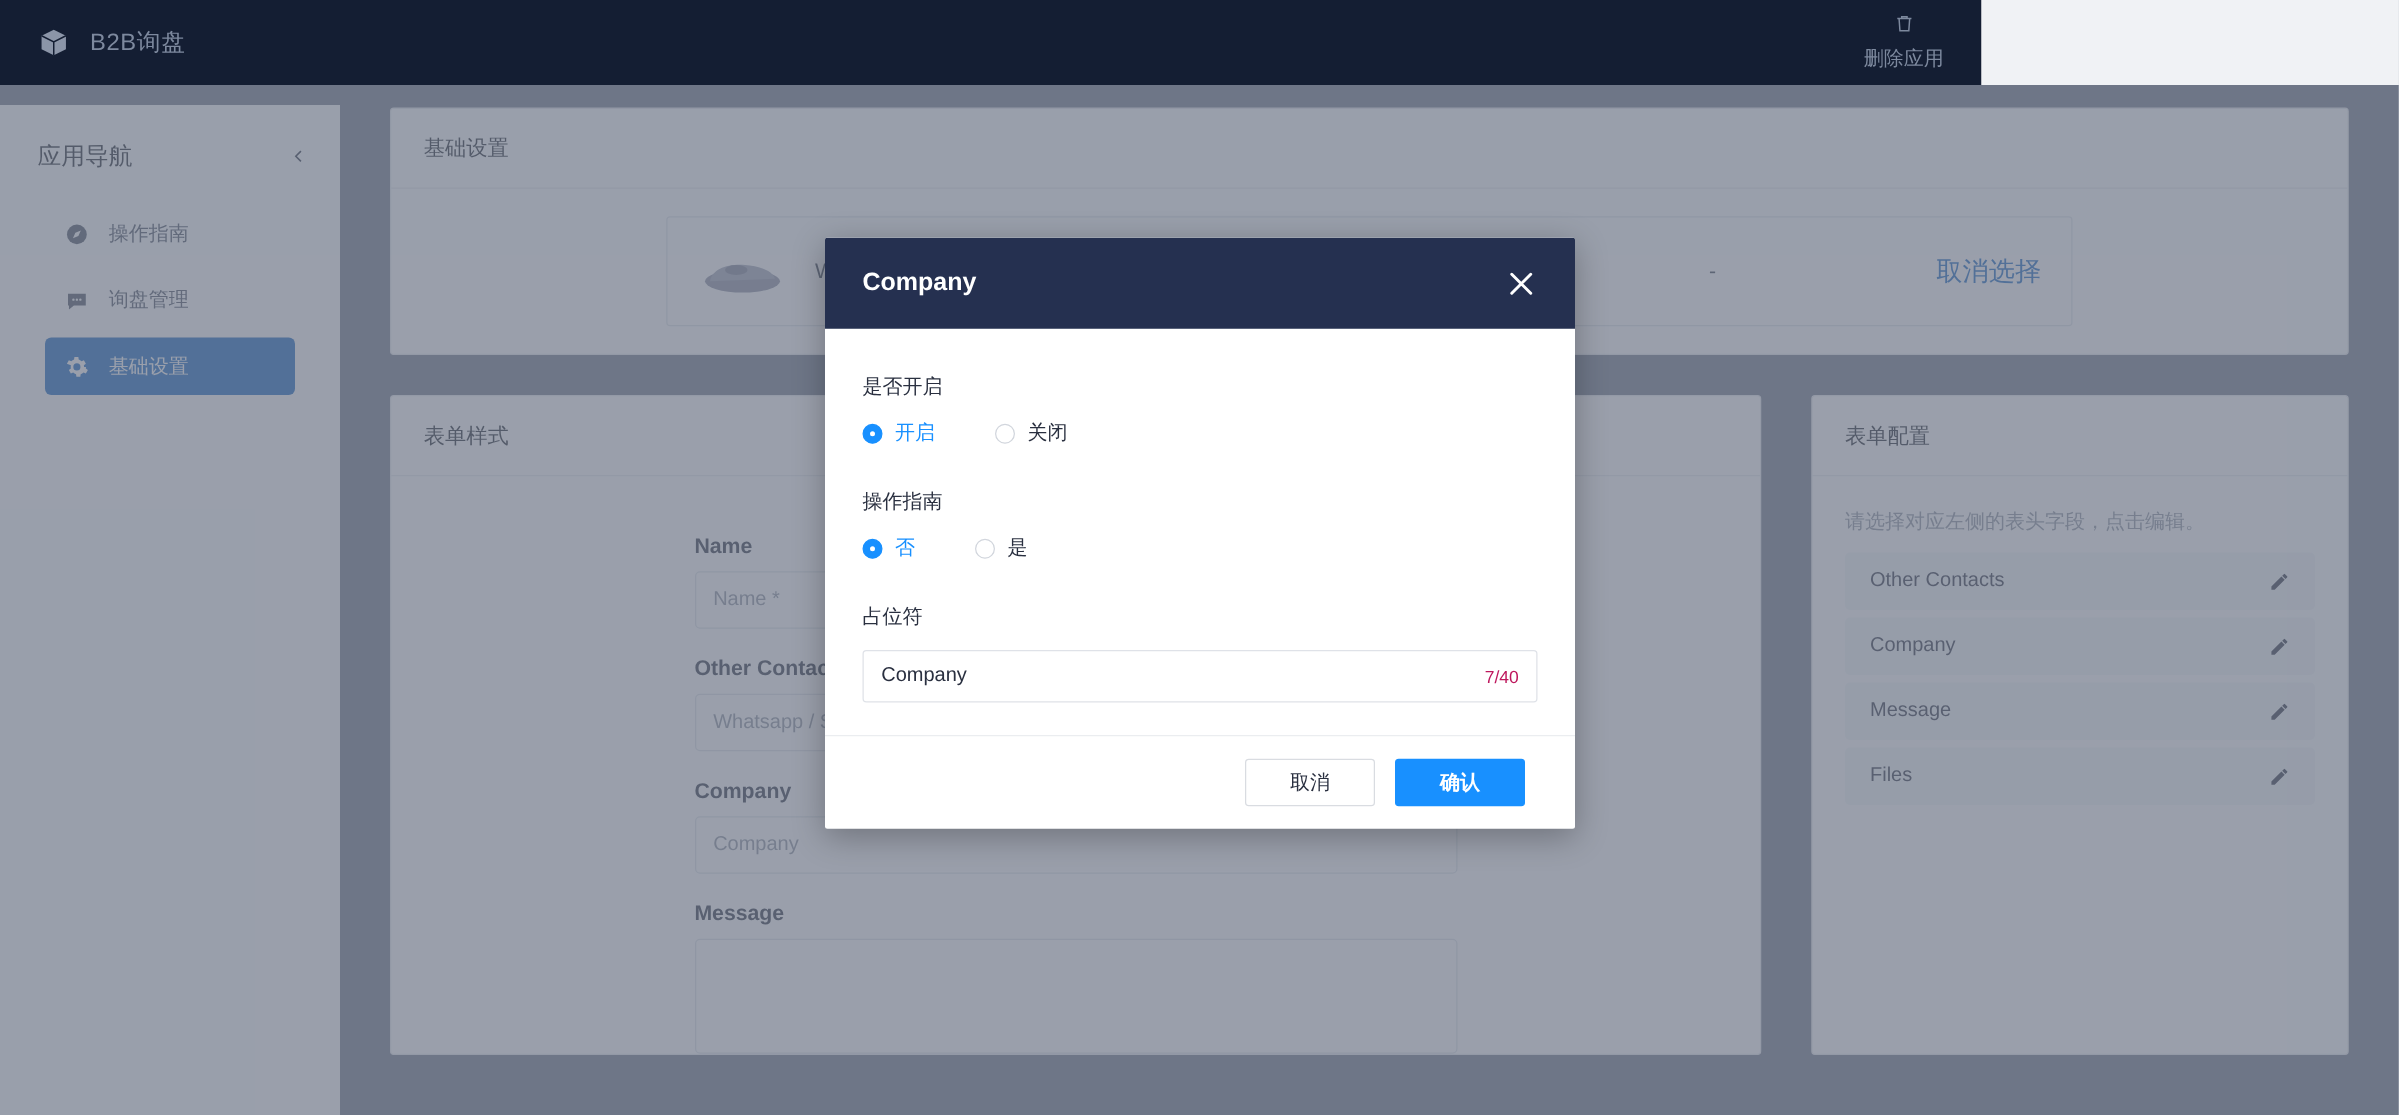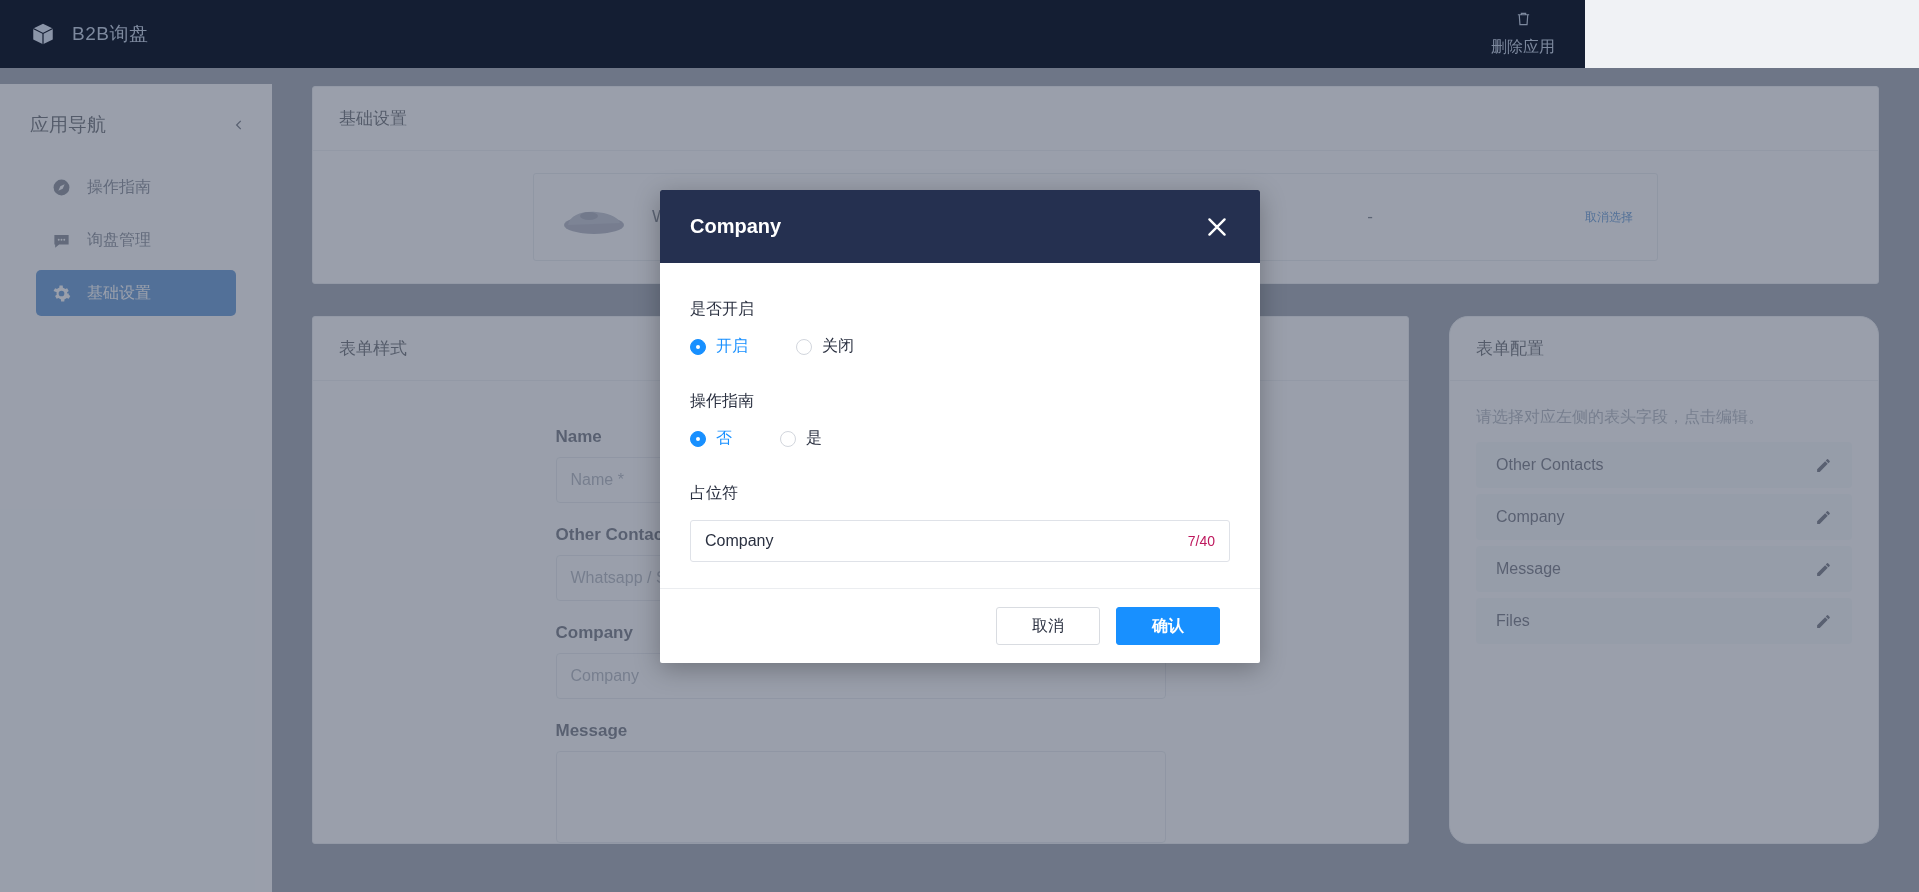--- a/index.html
+++ b/index.html
@@ -94,26 +94,26 @@
     min-height: 88px;
   }
   .thumb { width: 72px; height: 56px; flex: 0 0 72px; }
   .prod-title { font-size: 17px; color: #39404f; width: 350px; }
   .badge {
     background: #0f6b77; color: #fff; font-size: 14px;
     padding: 5px 10px; border-radius: 3px; white-space: nowrap;
   }
   .prod-price { font-size: 17px; color: #39404f; width: 150px; text-align: center; }
   .prod-dash { font-size: 17px; color: #39404f; width: 180px; text-align: center; }
-  .prod-link { font-size: 12px; color: #1565c0; margin-left: auto; cursor: pointer; }
+  .prod-link { font-size: 21px; color: #1565c0; margin-left: auto; cursor: pointer; }
 
   
   .lower-row { display: flex; gap: 40px; margin-top: 32px; }
   .panel-left { flex: 1 1 auto; }
-  .panel-right { flex: 0 0 430px; border-radius: 19px; }
+  .panel-right { flex: 0 0 430px; }
 
   .form-preview { padding: 46px 0 0 0; }
   .fp-inner { width: 610px; margin: 0 auto; }
   .fp-label {
     font-size: 17px; font-weight: bold; color: #2a3040;
     margin: 0 0 10px 0;
   }
   .fp-input {
     height: 46px; border: 1px solid #dfe2e8; border-radius: 4px;
     display: flex; align-items: center; padding: 0 14px;

